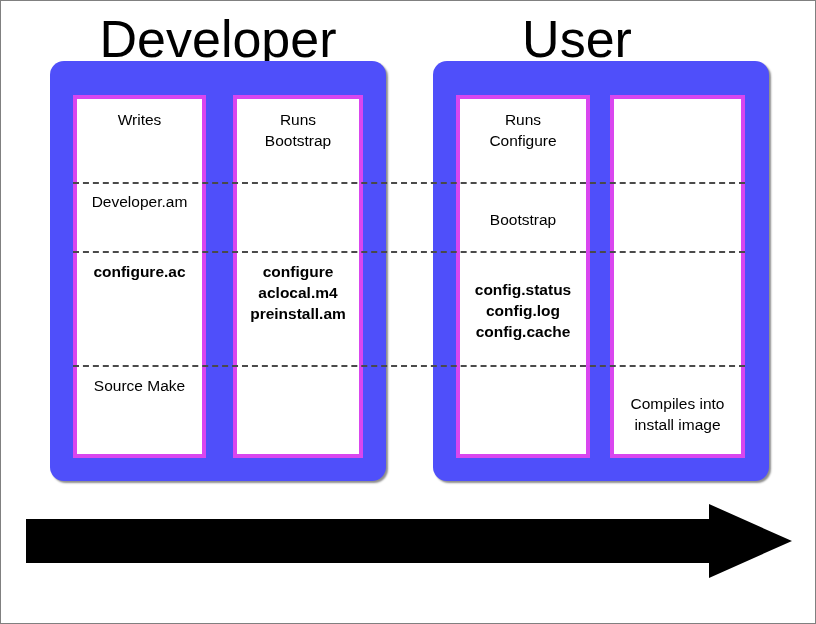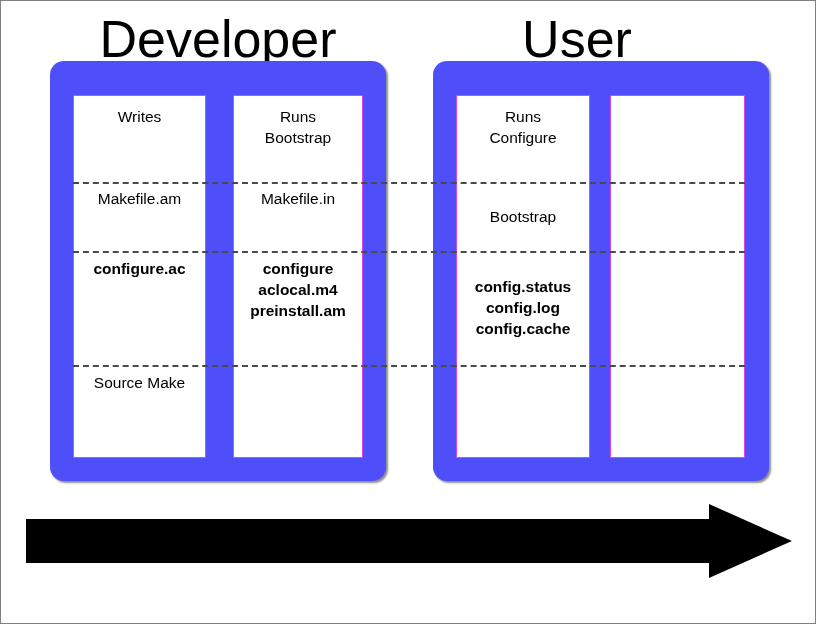--- a/index.html
+++ b/index.html
@@ -40,21 +40,21 @@
   }
   #panel-developer { left: 49px;  top: 60px; width: 336px; height: 420px; }
   #panel-user      { left: 432px; top: 60px; width: 336px; height: 420px; }
 
   
   .column {
     position: absolute;
     top: 94px;
     height: 363px;
     background: #ffffff;
-    border: 1px solid #d946ef;
+    border: 4px solid #d946ef;
     box-sizing: border-box;
   }
   #col-writes    { left: 72px;  width: 133px; }
   #col-bootstrap { left: 232px; width: 130px; }
   #col-configure { left: 455px; width: 134px; }
   #col-make      { left: 609px; width: 135px; }
 
   
   .band {
     position: absolute;
@@ -101,42 +101,42 @@
 <div id="canvas">
 
   <div class="section-title" id="title-developer">Developer</div>
   <div class="section-title" id="title-user">User</div>
 
   <div class="panel" id="panel-developer"></div>
   <div class="panel" id="panel-user"></div>
 
   <div class="column" id="col-writes">
     <div class="band band-1">Writes</div>
-    <div class="band band-2">Makefile.am</div>
+    <div class="band band-2">Developer.am</div>
     <div class="band band-3">configure.ac</div>
     <div class="band band-4">Source Make</div>
   </div>
 
   <div class="column" id="col-bootstrap">
     <div class="band band-1">Runs<br>Bootstrap</div>
-    <div class="band band-2">Makefile.in</div>
     <div class="band band-3">configure<br>aclocal.m4<br>preinstall.am</div>
     <div class="band band-4"></div>
   </div>
 
   <div class="column" id="col-configure">
     <div class="band band-1">Runs<br>Configure</div>
     <div class="band band-2 push-down">Bootstrap</div>
     <div class="band band-3 push-down">config.status<br>config.log<br>config.cache</div>
     <div class="band band-4"></div>
   </div>
 
   <div class="column" id="col-make">
     <div class="band band-2"></div>
     <div class="band band-3"></div>
+    <div class="band band-4 push-down">Compiles into<br>install image</div>
   </div>
 
   <div class="separator" id="sep-1"></div>
   <div class="separator" id="sep-2"></div>
   <div class="separator" id="sep-3"></div>
 
   <svg id="flow-arrow" viewBox="0 0 766 80" preserveAspectRatio="none">
     <polygon points="0,18 683,18 683,3 766,40 683,77 683,62 0,62" fill="#000000"></polygon>
   </svg>
 

